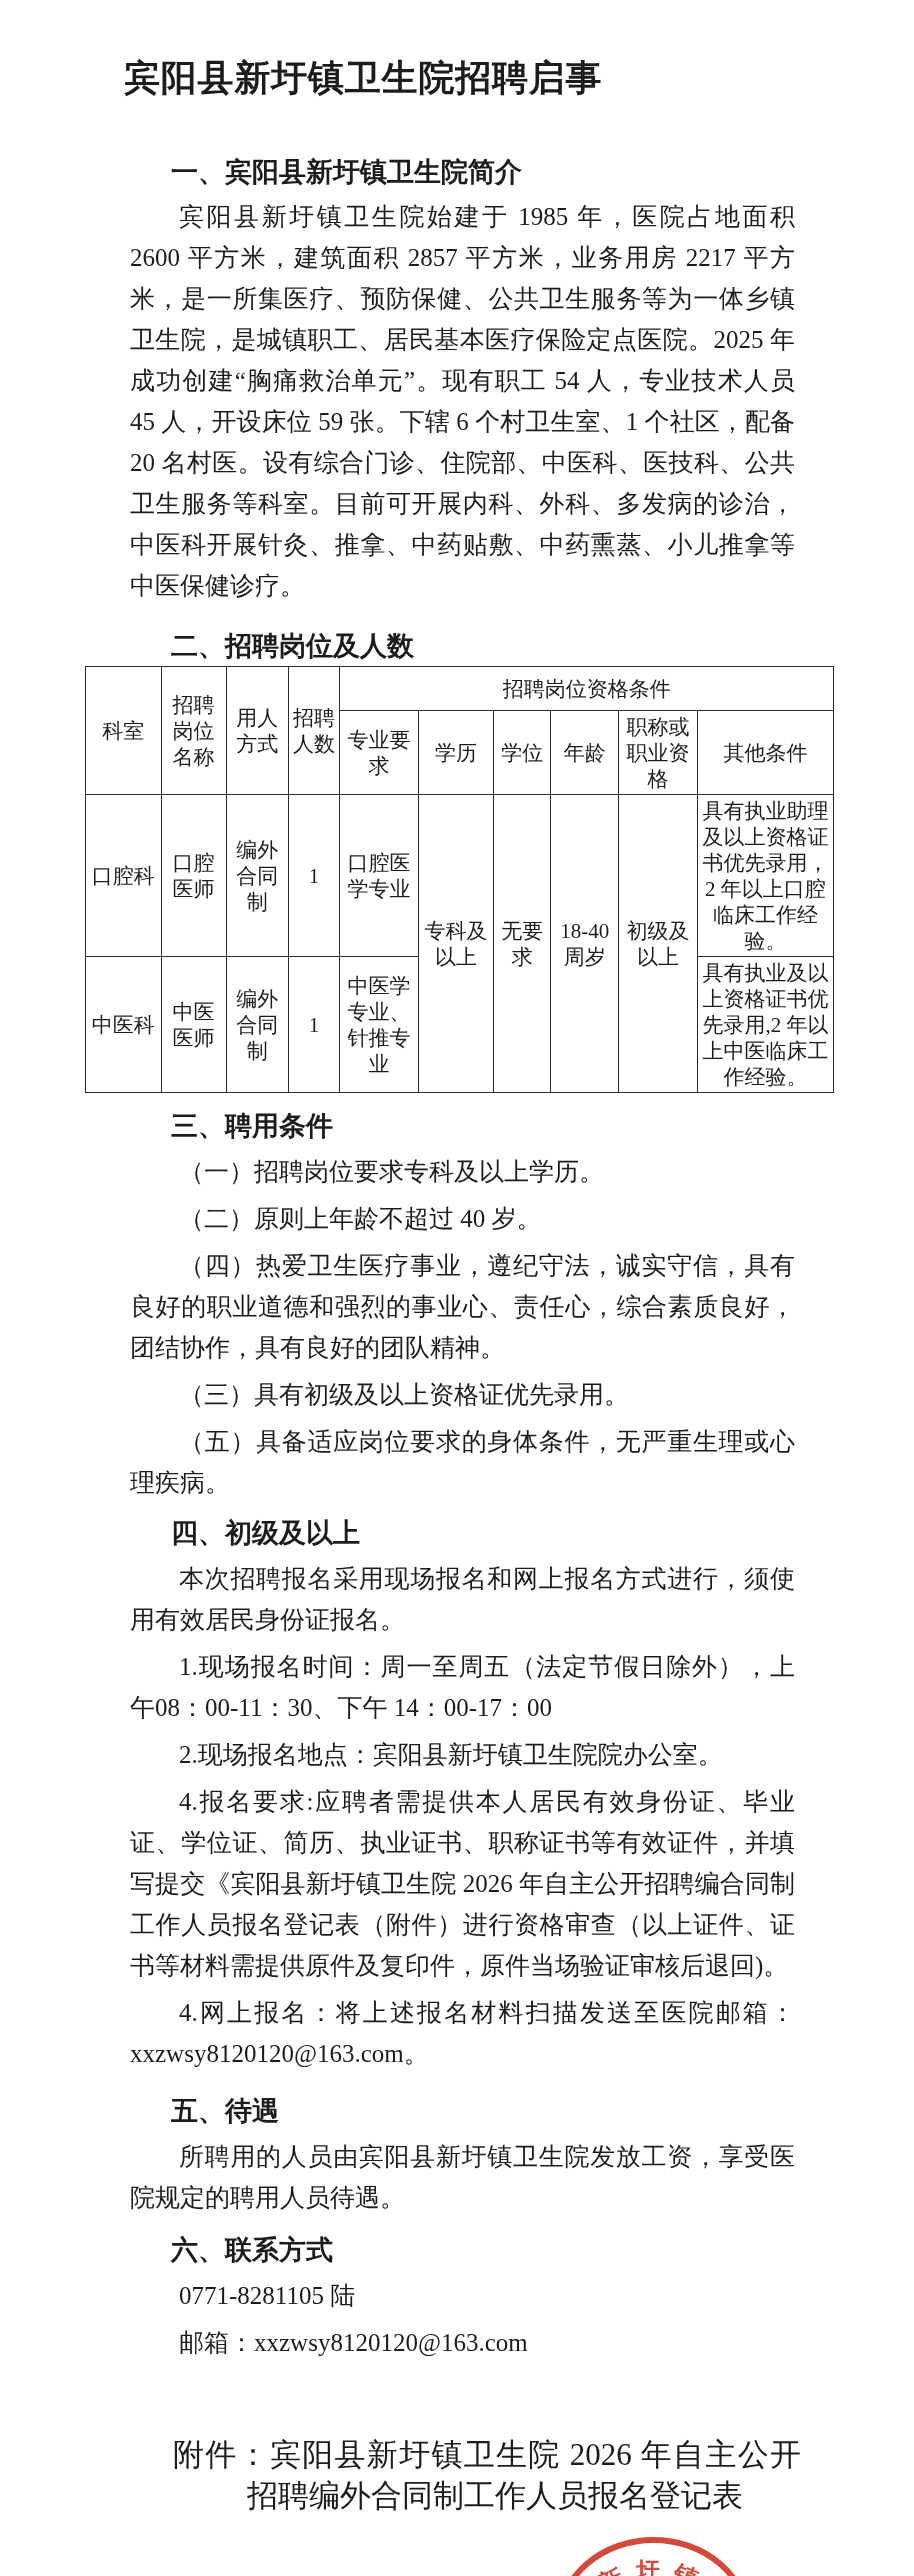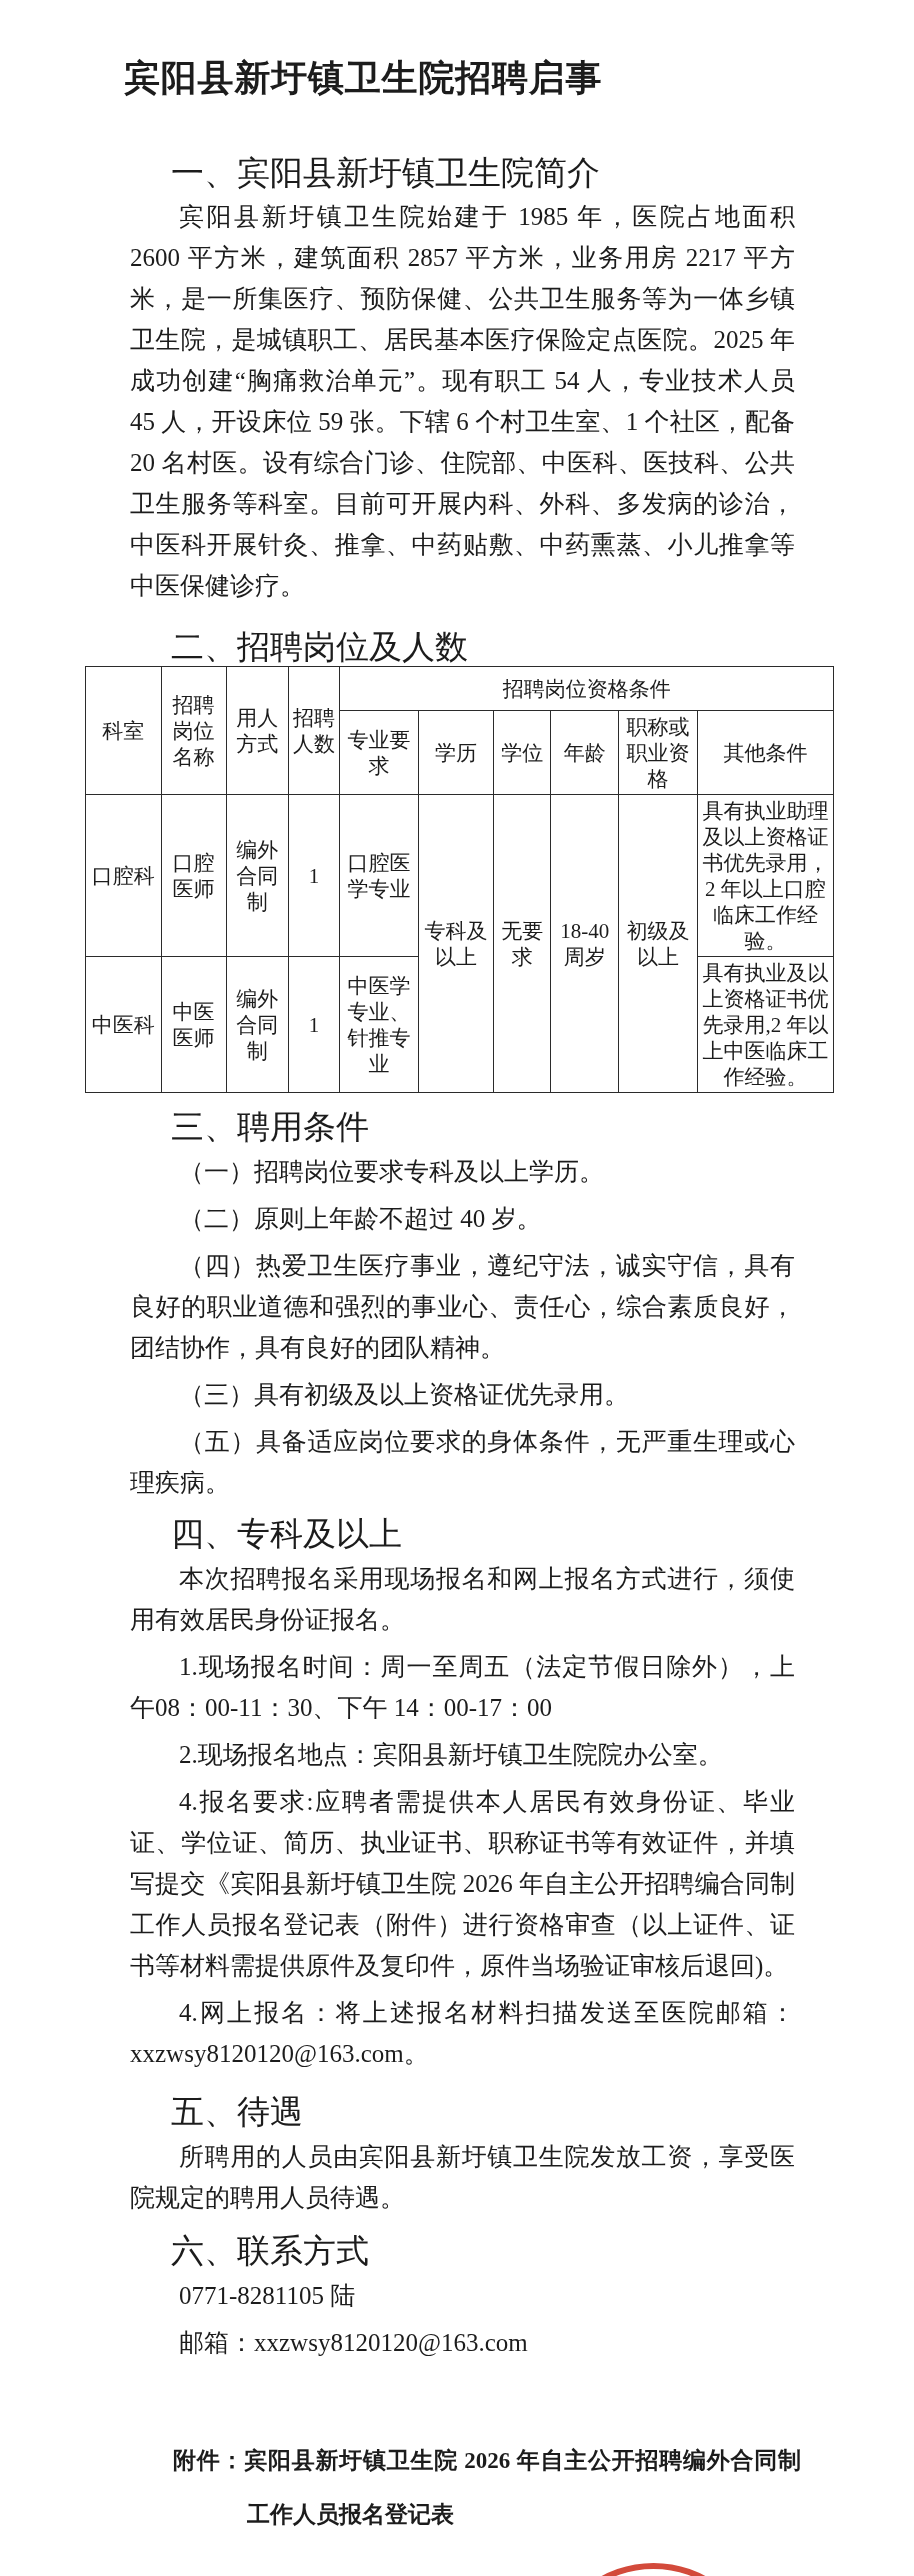--- a/index.html
+++ b/index.html
@@ -17,22 +17,22 @@
     text-align: left;
     font-size: 36px;
     font-weight: bold;
     line-height: 54px;
     margin: 8.5px 0 0 0;
     letter-spacing: 0.8px;
   }
 
   .section-h {
     font-family: "Liberation Sans", "DejaVu Sans", sans-serif;
-    font-size: 33px;
-    font-weight: normal;
+    font-size: 27px;
+    font-weight: bold;
     line-height: 37px;
     margin: 16px 0 0 47px;
   }
   .mt58 { margin-top: 49px; }
   .mt26 { margin-top: 22px; }
   .mt18 { margin-top: 15.2px; }
   .mt14 { margin-top: 12px; }
   .mt22 { margin-top: 18.6px; }
   .mt16 { margin-top: 13.5px; }
 
@@ -60,27 +60,26 @@
     vertical-align: middle;
     padding: 2.5px 2.5px;
     word-break: break-all;
   }
   .pos-table tr.hrow1 { height: 44px; }
   .pos-table tr.hrow2 { height: 71px; }
   .pos-table tr.drow1 { height: 124px; }
   .pos-table tr.drow2 { height: 120px; }
 
   .attach {
-    font-size: 23px;
-    line-height: 54px;
+    font-size: 31px;
+    line-height: 41px;
     margin: 71px 0 0 0;
     padding-left: 123px;
     text-indent: -74px;
     text-align: justify;
-    font-weight: bold;
   }
 
   .sign-area { position: relative; height: 203px; }
   .sign-name { position: absolute; left: 395px; top: 83px; font-size: 24.5px; white-space: nowrap; }
   .sign-date { position: absolute; left: 406px; top: 129px; font-size: 24.5px; white-space: nowrap; letter-spacing: 0.8px; }
   .seal-svg {
     position: absolute; left: 427px; top: 18.6px;
     width: 205px; height: 181px;
     mix-blend-mode: multiply; opacity: 0.92;
   }
@@ -149,21 +148,21 @@
   </tbody>
     </table>
 
   <h2 class="section-h mt18">三、聘用条件</h2>
   <p class="para">（一）招聘岗位要求专科及以上学历。</p>
   <p class="para">（二）原则上年龄不超过 40 岁。</p>
   <p class="para">（四）热爱卫生医疗事业，遵纪守法，诚实守信，具有良好的职业道德和强烈的事业心、责任心，综合素质良好，团结协作，具有良好的团队精神。</p>
   <p class="para">（三）具有初级及以上资格证优先录用。</p>
   <p class="para">（五）具备适应岗位要求的身体条件，无严重生理或心理疾病。</p>
 
-  <h2 class="section-h mt14">四、专科及以上</h2>
+  <h2 class="section-h mt14">四、初级及以上</h2>
   <p class="para">本次招聘报名采用现场报名和网上报名方式进行，须使用有效居民身份证报名。</p>
   <p class="para">1.现场报名时间：周一至周五（法定节假日除外），上午08：00-11：30、下午 14：00-17：00</p>
   <p class="para">2.现场报名地点：宾阳县新圩镇卫生院院办公室。</p>
   <p class="para">4.报名要求:应聘者需提供本人居民有效身份证、毕业证、学位证、简历、执业证书、职称证书等有效证件，并填写提交《宾阳县新圩镇卫生院 2026 年自主公开招聘编合同制工作人员报名登记表（附件）进行资格审查（以上证件、证书等材料需提供原件及复印件，原件当场验证审核后退回)。</p>
   <p class="para">4.网上报名：将上述报名材料扫描发送至医院邮箱：xxzwsy8120120@163.com。</p>
 
   <h2 class="section-h mt22">五、待遇</h2>
   <p class="para">所聘用的人员由宾阳县新圩镇卫生院发放工资，享受医院规定的聘用人员待遇。</p>
 
   <h2 class="section-h mt16">六、联系方式</h2>

